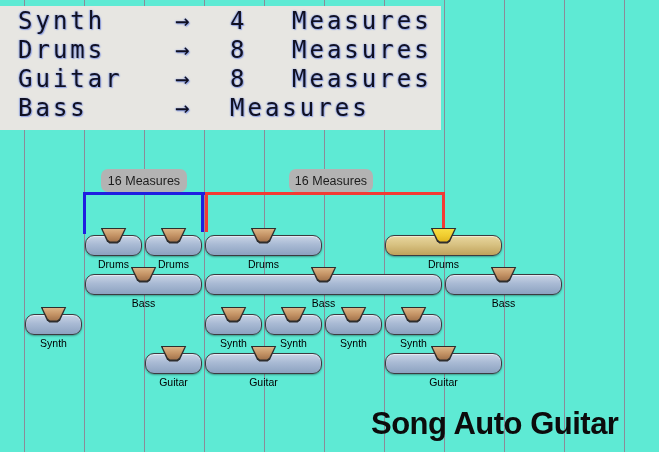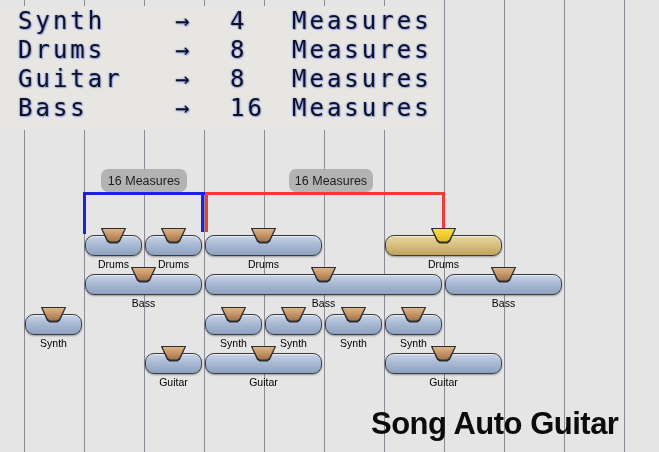--- a/index.html
+++ b/index.html
@@ -1,18 +1,18 @@
 <!DOCTYPE html>
 <html><head>
 <meta charset="utf-8">
 <style>
   html,body{margin:0;padding:0;}
   #stage{
     position:relative; width:659px; height:452px; overflow:hidden;
-    background:#e5e5e5;
+    background:#5eead4;
     font-family:"Liberation Sans", sans-serif;
   }
   
   .gridline{position:absolute; top:0; bottom:0; width:1px; background:#8b8b98; z-index:1;}
   
   .legend-bg{position:absolute; left:0; top:6px; width:441px; height:124px; background:#e7e6e2; z-index:2;}
   .legend{
     position:absolute; left:18px; top:7px; z-index:3;
     font-family:"DejaVu Sans Mono", monospace;
     font-size:24px; letter-spacing:3px; color:#101022;
@@ -99,21 +99,21 @@
     <div class="legend-row">
       <span class="legend-track">Synth</span><span class="legend-arrow">→</span><span class="legend-count">4</span><span>Measures</span>
     </div>
     <div class="legend-row">
       <span class="legend-track">Drums</span><span class="legend-arrow">→</span><span class="legend-count">8</span><span>Measures</span>
     </div>
     <div class="legend-row">
       <span class="legend-track">Guitar</span><span class="legend-arrow">→</span><span class="legend-count">8</span><span>Measures</span>
     </div>
     <div class="legend-row">
-      <span class="legend-track">Bass</span><span class="legend-arrow">→</span><span class="legend-count">16</span><span>Measures</span>
+      <span class="legend-track">Bass</span><span class="legend-arrow">→</span><span>Measures</span>
     </div>
   </div>
 
   <div class="bracket" style="left:83px; top:192px; width:122px; height:3px; background:#1f1fe0;"></div>
   <div class="bracket" style="left:83px; top:192px; width:3px; height:42px; background:#1f1fe0;"></div>
   <div class="bracket" style="left:201px; top:192px; width:3px; height:40px; background:#1f1fe0;"></div>
 
   <div class="bracket" style="left:205px; top:192px; width:240px; height:3px; background:#f23b34;"></div>
   <div class="bracket" style="left:205px; top:192px; width:3px; height:40px; background:#f23b34;"></div>
   <div class="bracket" style="left:442px; top:192px; width:3px; height:36px; background:#f23b34;"></div>

